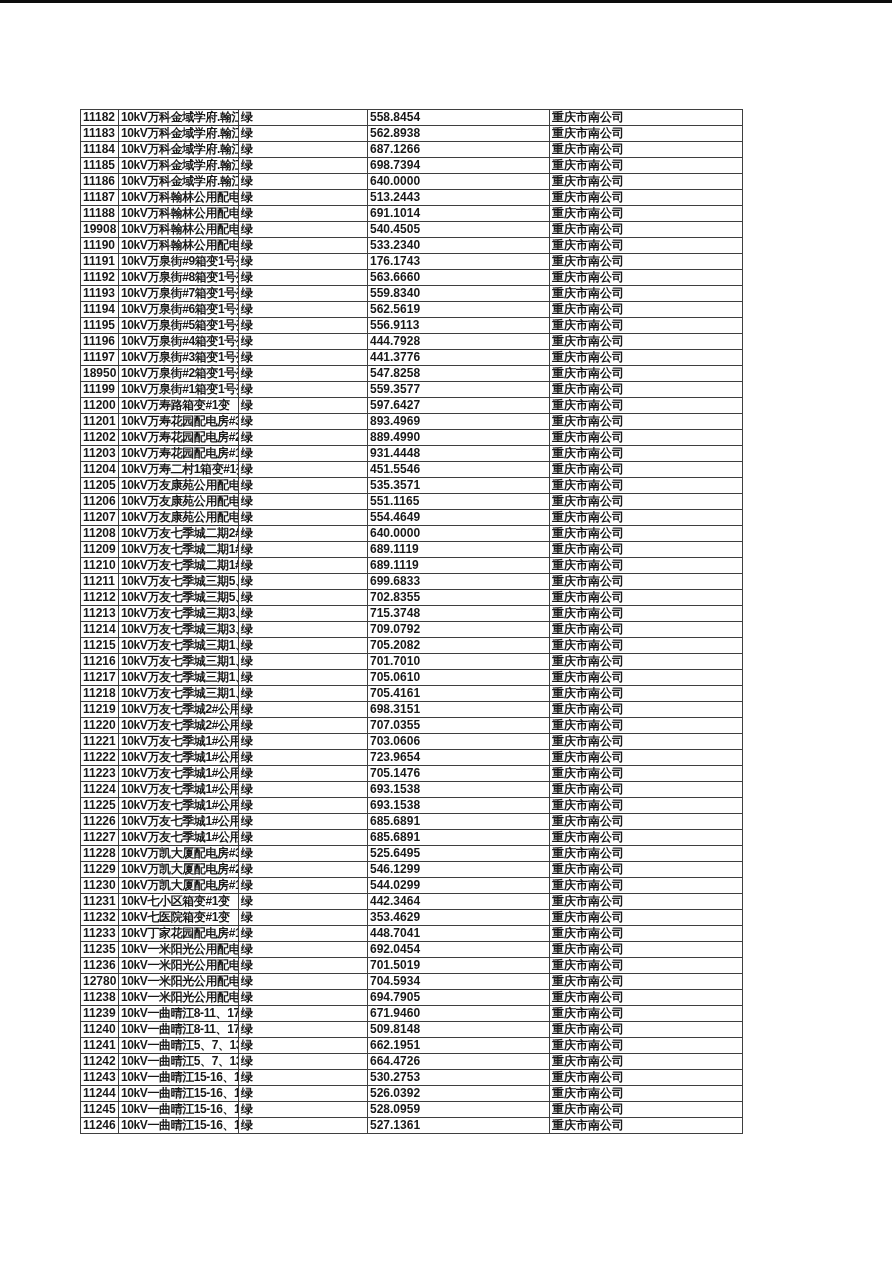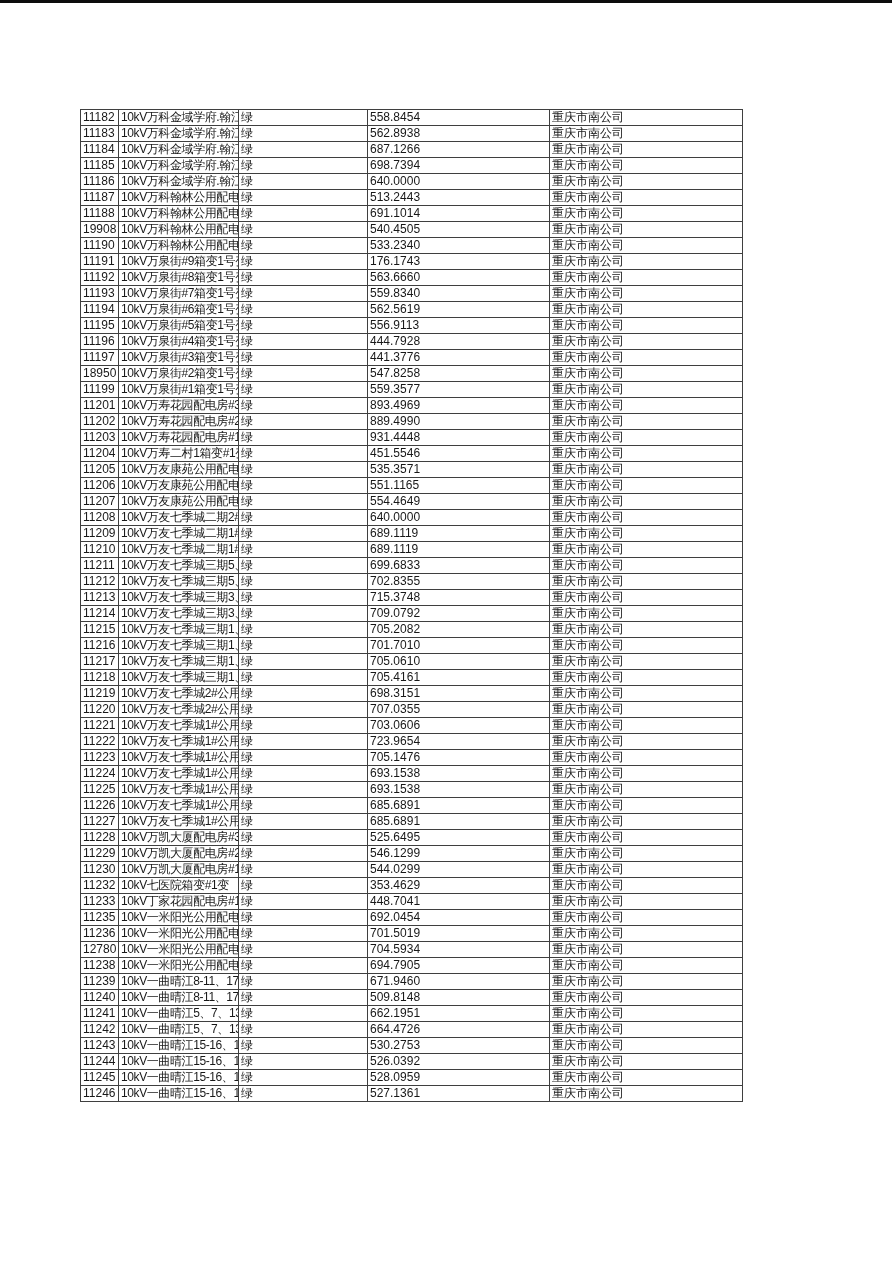--- a/index.html
+++ b/index.html
@@ -9,20 +9,21 @@
     height: 1262px;
     background: #ffffff;
     font-family: "Liberation Sans", "DejaVu Sans", sans-serif;
   }
   .page {
     position: relative;
     width: 892px;
     height: 1262px;
     overflow: hidden;
     background: #ffffff;
+    font-weight: bold;
   }
   .top-bar {
     position: absolute;
     top: 0;
     left: 0;
     width: 892px;
     height: 3px;
     background: #0c0c0c;
   }
   table.grid {
@@ -177,20 +178,27 @@
           <td class="c-company">重庆市南公司</td>
         </tr>
         <tr>
           <td class="c-id">11199</td>
           <td class="c-name">10kV万泉街#1箱变1号变</td>
           <td class="c-status">绿</td>
           <td class="c-value">559.3577</td>
           <td class="c-company">重庆市南公司</td>
         </tr>
         <tr>
+          <td class="c-id">11200</td>
+          <td class="c-name">10kV万寿路箱变#1变</td>
+          <td class="c-status">绿</td>
+          <td class="c-value">597.6427</td>
+          <td class="c-company">重庆市南公司</td>
+        </tr>
+        <tr>
           <td class="c-id">11201</td>
           <td class="c-name">10kV万寿花园配电房#3变</td>
           <td class="c-status">绿</td>
           <td class="c-value">893.4969</td>
           <td class="c-company">重庆市南公司</td>
         </tr>
         <tr>
           <td class="c-id">11202</td>
           <td class="c-name">10kV万寿花园配电房#2变</td>
           <td class="c-status">绿</td>
@@ -384,20 +392,27 @@
           <td class="c-name">10kV万凯大厦配电房#2变</td>
           <td class="c-status">绿</td>
           <td class="c-value">546.1299</td>
           <td class="c-company">重庆市南公司</td>
         </tr>
         <tr>
           <td class="c-id">11230</td>
           <td class="c-name">10kV万凯大厦配电房#1变</td>
           <td class="c-status">绿</td>
           <td class="c-value">544.0299</td>
+          <td class="c-company">重庆市南公司</td>
+        </tr>
+        <tr>
+          <td class="c-id">11231</td>
+          <td class="c-name">10kV七小区箱变#1变</td>
+          <td class="c-status">绿</td>
+          <td class="c-value">442.3464</td>
           <td class="c-company">重庆市南公司</td>
         </tr>
         <tr>
           <td class="c-id">11232</td>
           <td class="c-name">10kV七医院箱变#1变</td>
           <td class="c-status">绿</td>
           <td class="c-value">353.4629</td>
           <td class="c-company">重庆市南公司</td>
         </tr>
         <tr>

